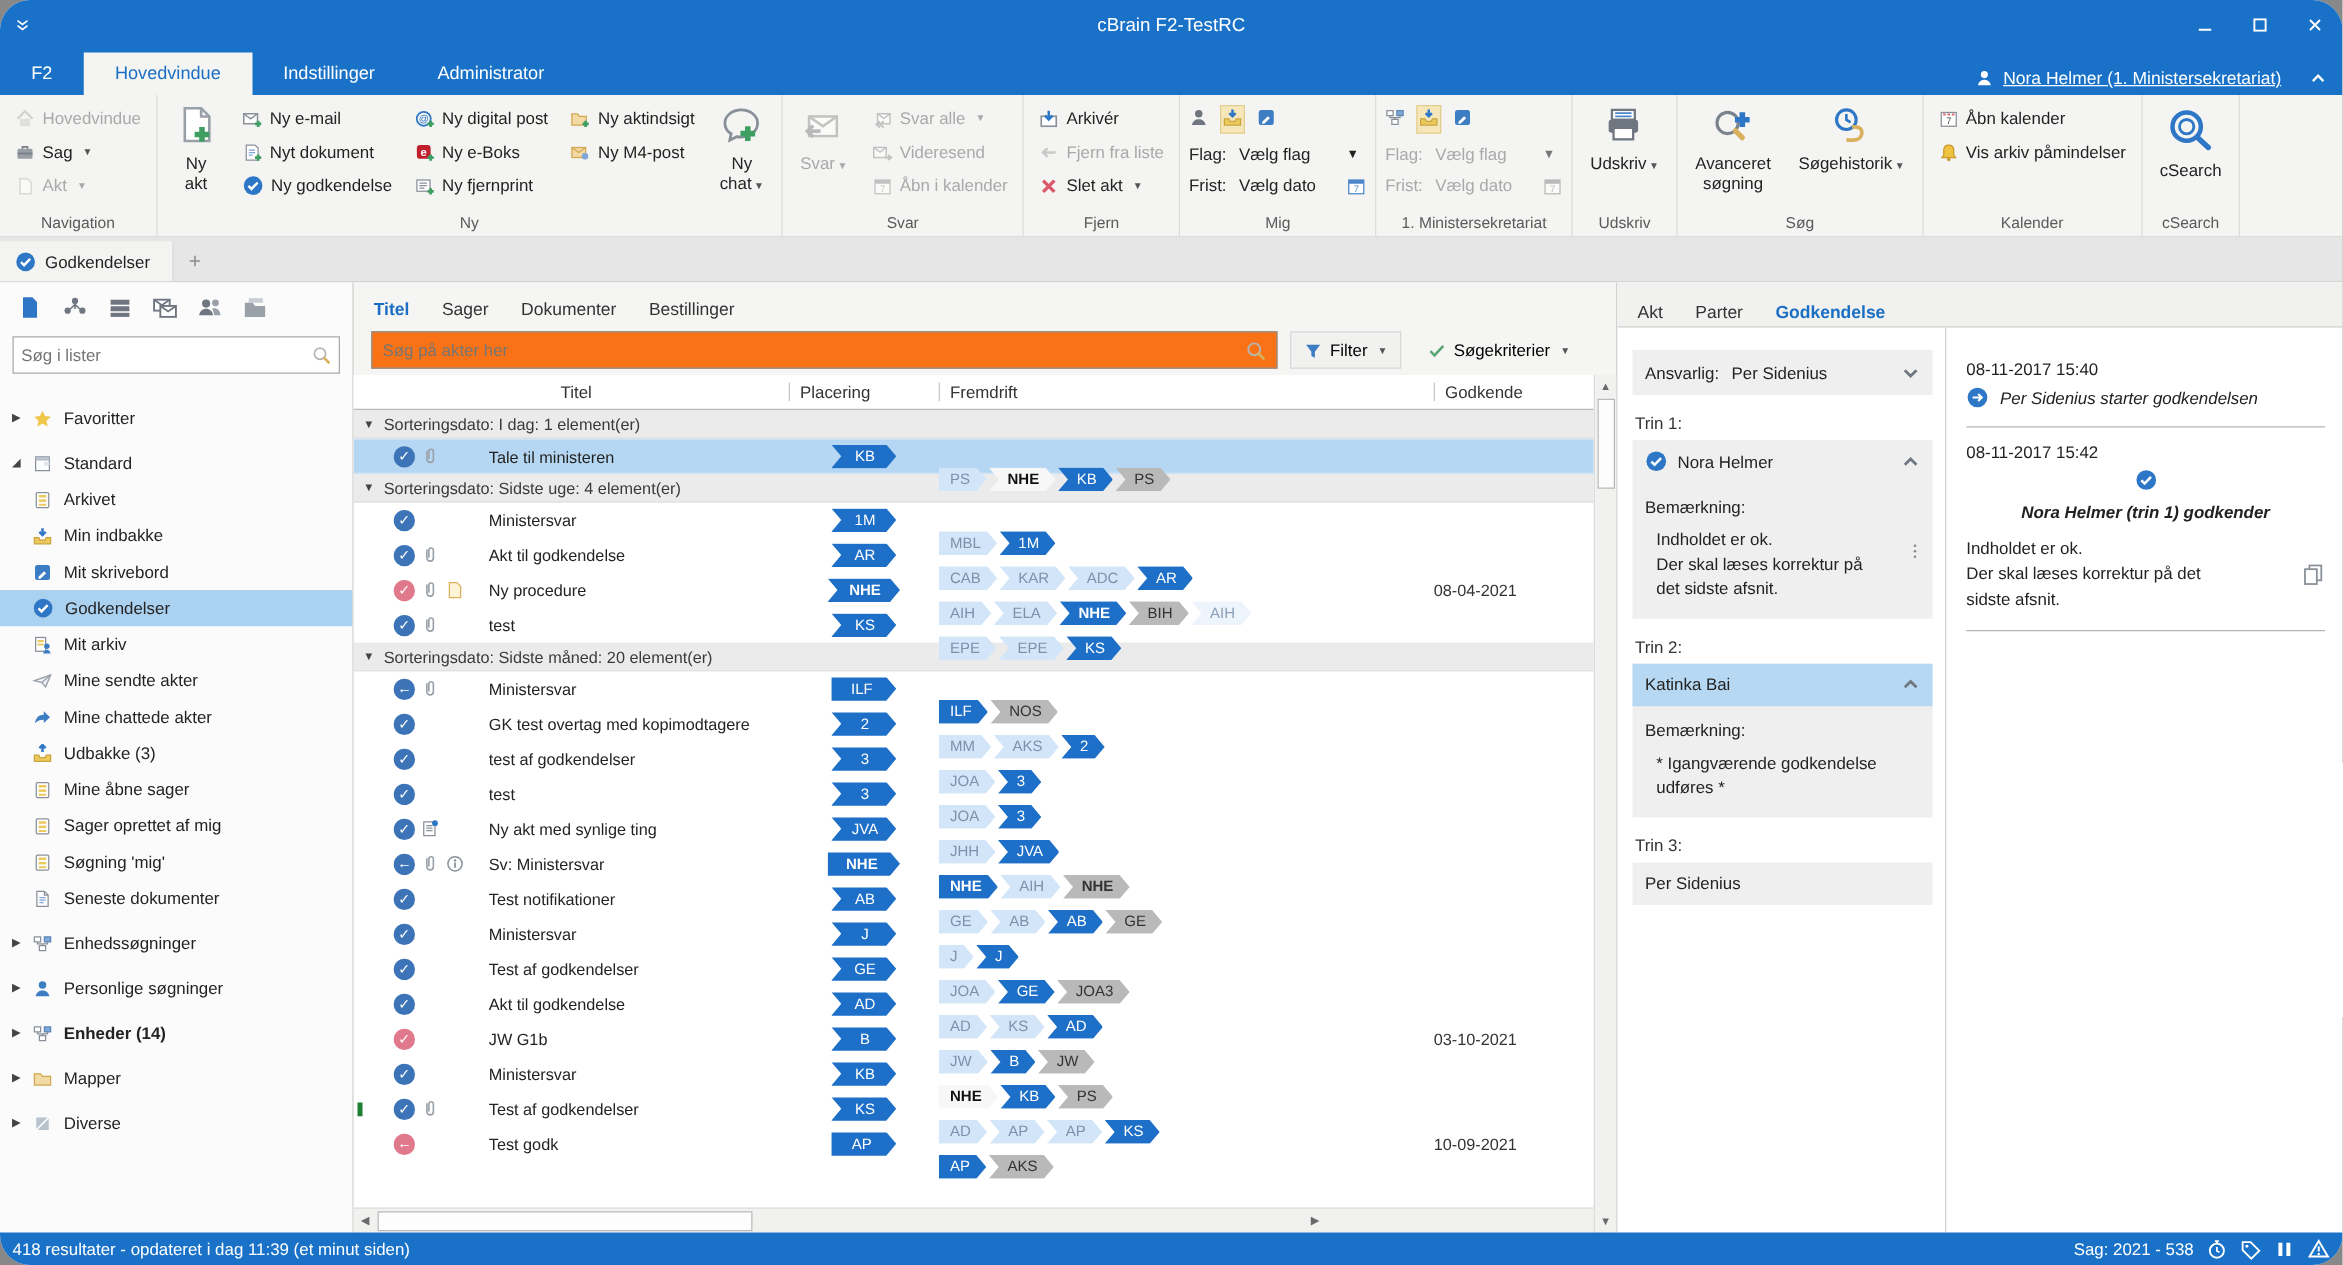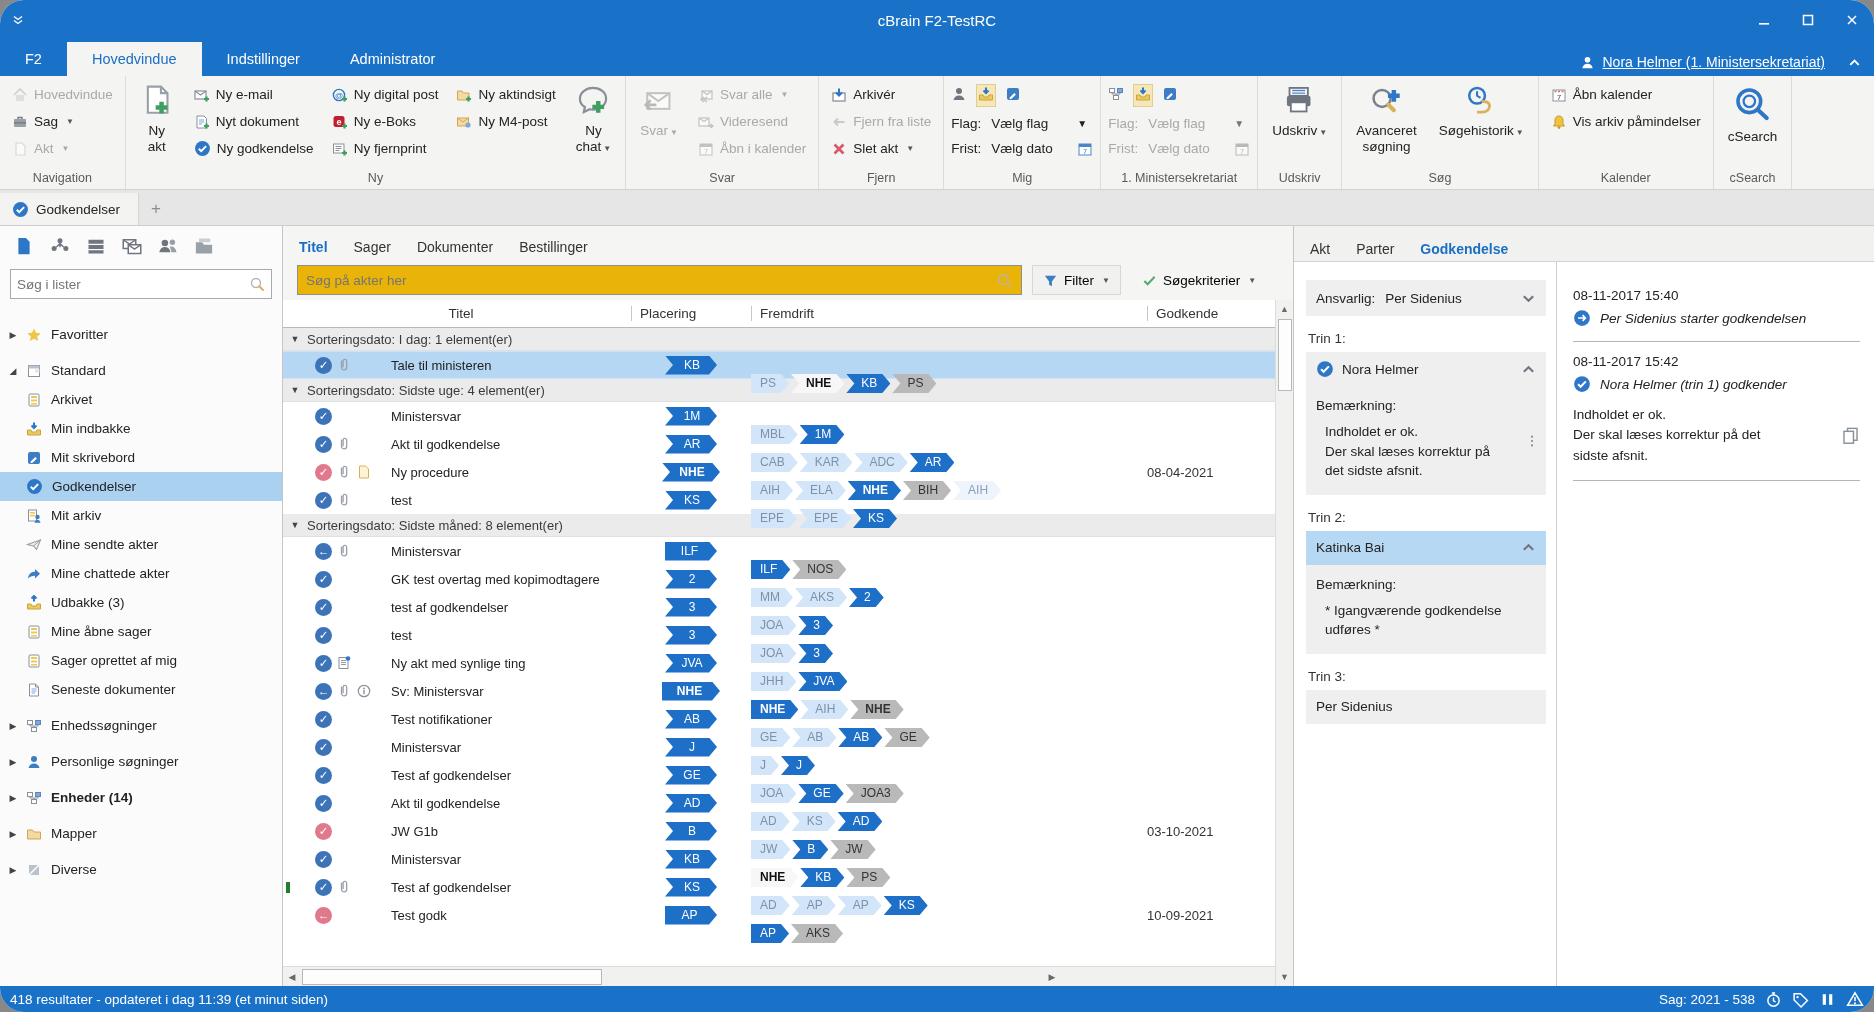--- a/index.html
+++ b/index.html
@@ -65,21 +65,21 @@
   .titem .icon{margin-right:9px;}
   .titem.sel{background:var(--selside);}
   .titem.bold{font-weight:bold;}
   .titem.hdr{margin-top:7px;}
   
   .listpanel{flex:1;min-width:0;display:flex;flex-direction:column;border-right:1px solid var(--border);background:#f5f5f4;}
   .lp-tabs{height:34px;display:flex;align-items:center;gap:26px;padding:8px 0 0 16px;font-size:14px;}
   .lp-tab{cursor:pointer;color:#333;}
   .lp-tab.active{color:var(--blue-txt);font-weight:bold;}
   .lp-searchrow{height:40px;display:flex;align-items:center;padding:0 8px 0 14px;gap:10px;}
-  .lp-search{flex:1;max-width:725px;height:30px;border:1px solid #8f8f8f;background:#eab308;display:flex;align-items:center;padding:0 8px;}
+  .lp-search{flex:1;max-width:725px;height:30px;border:1px solid #8f8f8f;background:#f97316;display:flex;align-items:center;padding:0 8px;}
   .lp-search input{flex:1;border:none;outline:none;font-size:13.5px;color:#444;background:transparent;font-family:inherit;}
   .lp-btn{display:flex;align-items:center;gap:6px;height:30px;padding:0 10px;font-size:13.5px;cursor:pointer;background:#f1f1f0;border:1px solid #d8d8d8;}
   .lp-btn.flat{border-color:transparent;background:transparent;}
   .lp-body{flex:1;display:flex;min-height:0;}
   .lp-main{flex:1;display:flex;flex-direction:column;min-width:0;background:#fff;}
   .lp-header{height:28px;display:flex;align-items:center;border-bottom:1px solid #b9b9b9;background:#fff;font-size:13.5px;color:#333;flex:none;}
   .hc{display:flex;align-items:center;height:100%;}
   .hc span{padding-left:8px;border-left:1px solid #c6c6c6;line-height:15px;}
   .hc.first span{border-left:none;}
   .lp-rows{flex:1;overflow:hidden;}
@@ -131,21 +131,21 @@
   .step-box{background:#efefef;}
   .step-head{height:34px;display:flex;align-items:center;gap:8px;padding:0 10px;font-size:13.5px;cursor:pointer;}
   .step-head.sel{background:#b7d8f3;}
   .step-body{padding:10px 22px 14px 10px;font-size:13.5px;position:relative;margin-top:2px;}
   .step-body .bem{margin-bottom:9px;}
   .step-body .rem{padding-left:9px;white-space:pre-line;line-height:1.45;}
   .dotsv{position:absolute;right:7px;top:50%;transform:translateY(-50%);cursor:pointer;}
   .log-entry{border-bottom:1px solid #b5b5b5;padding-bottom:14px;margin-bottom:12px;font-size:13.5px;}
   .log-time{margin-bottom:6px;}
   .log-line{display:flex;align-items:center;gap:9px;font-style:italic;color:#222;}
-  .log-line.b{font-weight:normal;}
+  .log-line.b{font-weight:bold;flex-direction:column;}
   .log-bodywrap{display:flex;margin-top:12px;}
   .log-body{white-space:pre-line;line-height:1.5;flex:1;}
   
   .statusbar{height:26px;background:var(--blue);color:#fff;display:flex;align-items:center;padding:0 10px;font-size:13.5px;flex:none;}
   .sb-right{margin-left:auto;display:flex;align-items:center;gap:10px;}
 </style>
 </head>
 <body>
 
 <div class="window">
@@ -788,20 +788,31 @@
                 <rect x="5" y="4" width="6" height="2" fill="#ecc95c"></rect>
                 <rect x="5" y="7.5" width="6" height="2" fill="#ecc95c"></rect>
                 <rect x="5" y="11" width="6" height="1.6" fill="#ecc95c"></rect>
               </svg>
             </span>
             <span>Sager oprettet af mig</span>
           </div>
           <div class="titem d1">
             <span class="icon">
               <svg width="16" height="16" viewBox="0 0 16 16">
+                <rect x="3" y="2" width="10" height="12" rx="1" fill="#fff" stroke="#8a9099"></rect>
+                <rect x="5" y="4" width="6" height="2" fill="#ecc95c"></rect>
+                <rect x="5" y="7.5" width="6" height="2" fill="#ecc95c"></rect>
+                <rect x="5" y="11" width="6" height="1.6" fill="#ecc95c"></rect>
+              </svg>
+            </span>
+            <span>Søgning 'mig'</span>
+          </div>
+          <div class="titem d1">
+            <span class="icon">
+              <svg width="16" height="16" viewBox="0 0 16 16">
                 <path d="M3.5 2h6l3 3v9h-9z" fill="#fff" stroke="#8a9099"></path>
                 <path d="M9.5 2v3h3" fill="none" stroke="#8a9099"></path>
                 <path d="M5.5 7h5M5.5 9h5M5.5 11h3.5" stroke="#7fa7d8"></path>
               </svg>
             </span>
             <span>Seneste dokumenter</span>
           </div>
           <div class="titem d0 hdr">
             <span class="caret">▶</span>
             <span class="icon">
@@ -1017,21 +1028,21 @@
                 </div>
                 <div class="c-frem">
                   <span class="step s-past first">EPE</span>
                   <span class="step s-past">EPE</span>
                   <span class="step s-cur">KS</span>
                 </div>
                 <div class="c-date"></div>
               </div>
               <div class="lgroup">
                 <span class="tri">▼</span>
-                <span>Sorteringsdato: Sidste måned: 8 element(er)</span>
+                <span>Sorteringsdato: Sidste måned: 20 element(er)</span>
               </div>
               <div class="lrow">
                 <div class="c-status">
                   <span class="stic st-return-blue">←</span>
                   <span class="icon">
                     <svg width="16" height="16" viewBox="0 0 16 16">
                       <path d="M5.5 3.5v6.8a2.6 2.6 0 0 0 5.2 0V4.2a1.8 1.8 0 0 0-3.6 0v6" fill="none" stroke="#9aa0a8" stroke-width="1.3"></path>
                     </svg>
                   </span>
                 </div>

